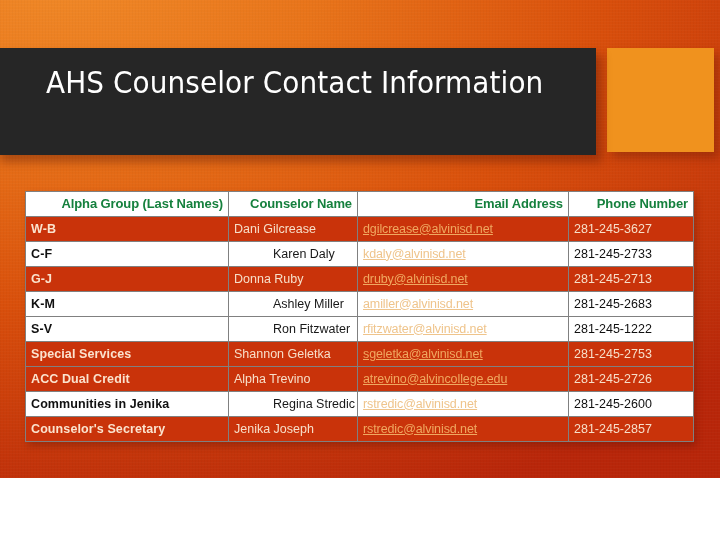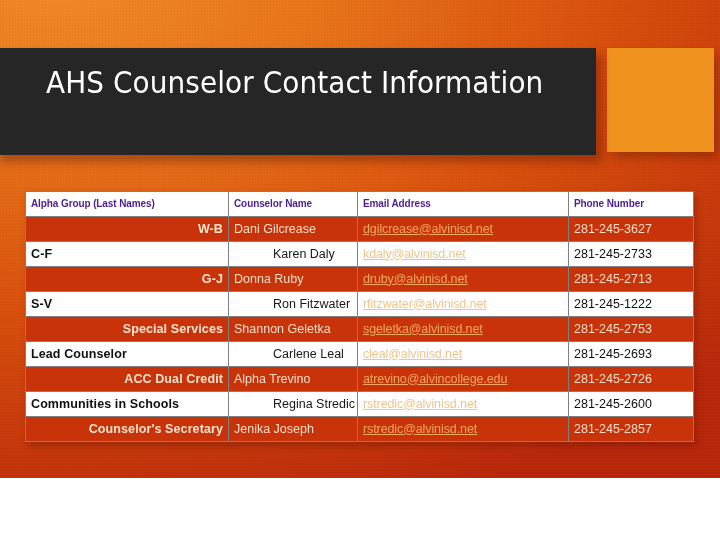--- a/index.html
+++ b/index.html
@@ -96,36 +96,36 @@
     padding: 3px 5px 4px 5px;
     height: 17px;
     vertical-align: middle;
     overflow: hidden;
     white-space: nowrap;
   }
 
   
   table.contact thead th {
     background: #FFFFFF;
-    color: #4c1d95;
+    color: #15803d;
     font-weight: bold;
-    font-size: 10px;
-    text-align: left;
+    font-size: 13px;
+    text-align: right;
     letter-spacing: -.1px;
   }
 
   
   tbody tr.odd td  { background: #C9330A; }
   tbody tr.even td { background: #FFFFFF; }
 
   td.alpha {
     font-weight: bold;
     letter-spacing: .1px;
   }
-  tr.odd  td.alpha  { color: #FBE3CE; text-align: right; }
+  tr.odd  td.alpha  { color: #FBE3CE; }
   tr.even td.alpha  { color: #101010; }
 
   tr.odd  td.name   { color: #F7DFC9; }
   tr.even td.name   { color: #181818; padding-left: 44px; }
 
   tr.odd  td.phone  { color: #F7DFC9; }
   tr.even td.phone  { color: #101010; }
 
   td.email a {
     text-decoration: underline;
@@ -175,45 +175,45 @@
             <td class="email"><a href="#">kdaly@alvinisd.net</a></td>
             <td class="phone">281-245-2733</td>
           </tr>
           <tr class="odd">
             <td class="alpha">G-J</td>
             <td class="name">Donna Ruby</td>
             <td class="email"><a href="#">druby@alvinisd.net</a></td>
             <td class="phone">281-245-2713</td>
           </tr>
           <tr class="even">
+            <td class="alpha">K-M</td>
+            <td class="name">Ashley Miller</td>
+            <td class="email"><a href="#">amiller@alvinisd.net</a></td>
+            <td class="phone">281-245-2683</td>
+          </tr>
+          <tr class="even">
             <td class="alpha">S-V</td>
             <td class="name">Ron Fitzwater</td>
             <td class="email"><a href="#">rfitzwater@alvinisd.net</a></td>
             <td class="phone">281-245-1222</td>
           </tr>
           <tr class="odd">
             <td class="alpha">Special Services</td>
             <td class="name">Shannon Geletka</td>
             <td class="email"><a href="#">sgeletka@alvinisd.net</a></td>
             <td class="phone">281-245-2753</td>
           </tr>
-          <tr class="even">
-            <td class="alpha">Lead Counselor</td>
-            <td class="name">Carlene Leal</td>
-            <td class="email"><a href="#">cleal@alvinisd.net</a></td>
-            <td class="phone">281-245-2693</td>
-          </tr>
           <tr class="odd">
             <td class="alpha">ACC Dual Credit</td>
             <td class="name">Alpha Trevino</td>
             <td class="email"><a href="#">atrevino@alvincollege.edu</a></td>
             <td class="phone">281-245-2726</td>
           </tr>
           <tr class="even">
-            <td class="alpha">Communities in Schools</td>
+            <td class="alpha">Communities in Jenika</td>
             <td class="name">Regina Stredic</td>
             <td class="email"><a href="#">rstredic@alvinisd.net</a></td>
             <td class="phone">281-245-2600</td>
           </tr>
           <tr class="odd">
             <td class="alpha">Counselor's Secretary</td>
             <td class="name">Jenika Joseph</td>
             <td class="email"><a href="#">rstredic@alvinisd.net</a></td>
             <td class="phone">281-245-2857</td>
           </tr>

